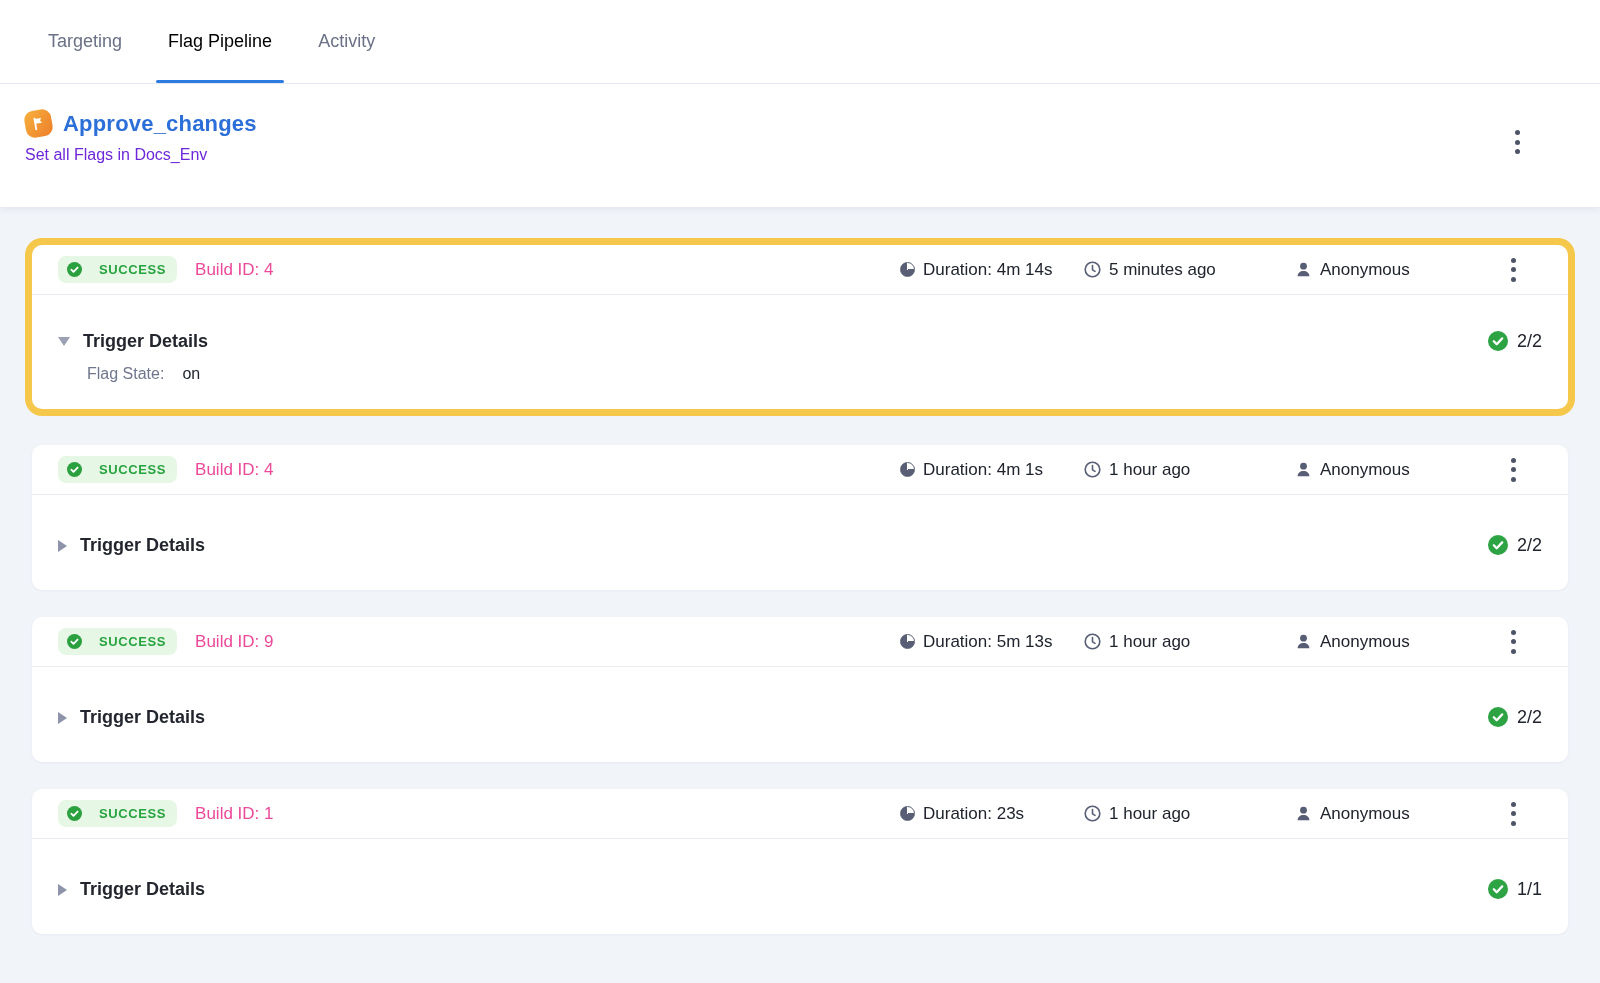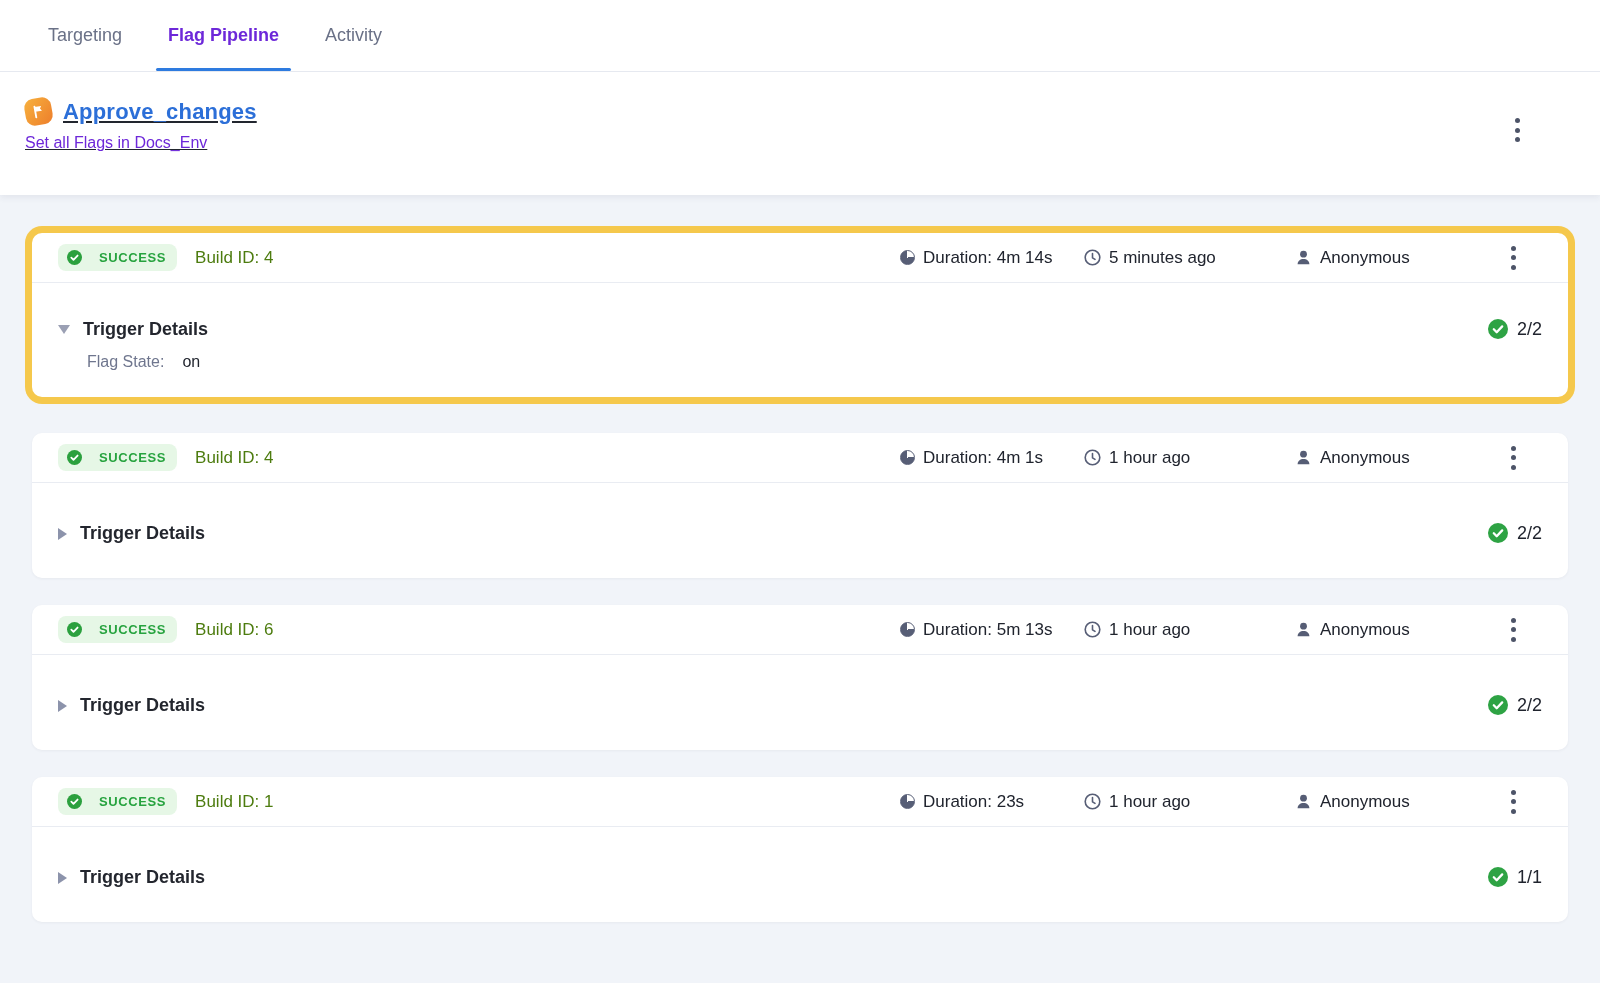--- a/index.html
+++ b/index.html
@@ -6,44 +6,43 @@
   html,body { width:1600px; height:983px; }
   body {
     font-family:"Liberation Sans","DejaVu Sans",sans-serif;
     background:#F1F4F9;
     color:#22262F;
     overflow:hidden;
   }
 
   
   .topbar {
-    height:72px; background:#FFFFFF;
+    height:84px; background:#FFFFFF;
     border-bottom:1px solid #E6E9F0;
     display:flex; align-items:stretch;
     padding-left:36px;
     position:relative; z-index:3;
   }
   .tab {
     position:relative; display:flex; align-items:center;
     padding:0 12px; margin-right:22px;
     font-size:18px; color:#6A7187; cursor:pointer; white-space:nowrap;
   }
-  .tab.active { color:#6d28d9; font-weight:700; }
+  .tab.active { color:#000000; font-weight:400; }
   .tab.active .tab-underline {
     position:absolute; left:0; right:0; bottom:0; height:3px;
     border-radius:3px; background:#2E7BDF;
   }
 
   
   .page-header {
     height:123px; background:#FFFFFF;
     padding:26px 25px 0 25px;
     position:relative; z-index:2;
     box-shadow:0 3px 6px rgba(50,60,80,.07);
-    text-decoration:underline;
   }
   .title-row { display:flex; align-items:center; }
   .app-icon {
     width:27px; height:27px; border-radius:9px;
     background:linear-gradient(135deg,#F7B13E 0%,#ED7E2B 100%);
     transform:rotate(-10deg);
     display:flex; align-items:center; justify-content:center;
     margin-right:11px; flex:0 0 auto;
   }
   .page-title { font-size:22px; font-weight:700; color:#2C6FD8; letter-spacing:.2px; }
@@ -75,21 +74,21 @@
     border-bottom:1px solid #E9ECF2;
   }
   .badge {
     display:inline-flex; align-items:center; gap:17px;
     background:#E6F7E6; border-radius:8px;
     height:27px; padding:0 11px 0 9px;
   }
   .badge-label {
     font-size:13px; font-weight:700; letter-spacing:.6px; color:#27A33F;
   }
-  .build-id { margin-left:18px; font-size:17px; color:#4d7c0f; }
+  .build-id { margin-left:18px; font-size:17px; color:#ec4899; }
 
   .meta {
     position:absolute; top:50%; transform:translateY(-50%);
     display:flex; align-items:center; gap:8px;
     font-size:17px; color:#20242E; white-space:nowrap;
   }
   .meta-duration { left:868px; }
   .meta-time { left:1052px; }
   .meta-user { left:1263px; }
   .header-menu { position:absolute; right:44px; top:50%; transform:translateY(-50%); }
@@ -296,21 +295,21 @@
     <div class="card-header">
       <span class="badge">
         <span>
           <svg width="15" height="15" viewBox="0 0 16 16">
               <circle cx="8" cy="8" r="8" fill="#2BA03E"></circle>
               <path d="M4.6 8.2 l2.3 2.3 4.4-4.6" fill="none" stroke="#FFFFFF" stroke-width="1.9" stroke-linecap="round" stroke-linejoin="round"></path>
             </svg>
         </span>
         <span class="badge-label">SUCCESS</span>
       </span>
-      <span class="build-id">Build ID: 6</span>
+      <span class="build-id">Build ID: 9</span>
       <span class="meta meta-duration">
         <span class="pie-icon"></span>
         <span>Duration: 5m 13s</span>
       </span>
       <span class="meta meta-time">
         <span>
           <svg width="17" height="17" viewBox="0 0 17 17">
               <circle cx="8.5" cy="8.5" r="7.3" fill="none" stroke="#575E76" stroke-width="1.6"></circle>
               <path d="M8.5 4.6 V8.8 L11 10.4" fill="none" stroke="#575E76" stroke-width="1.6" stroke-linecap="round" stroke-linejoin="round"></path>
             </svg>

